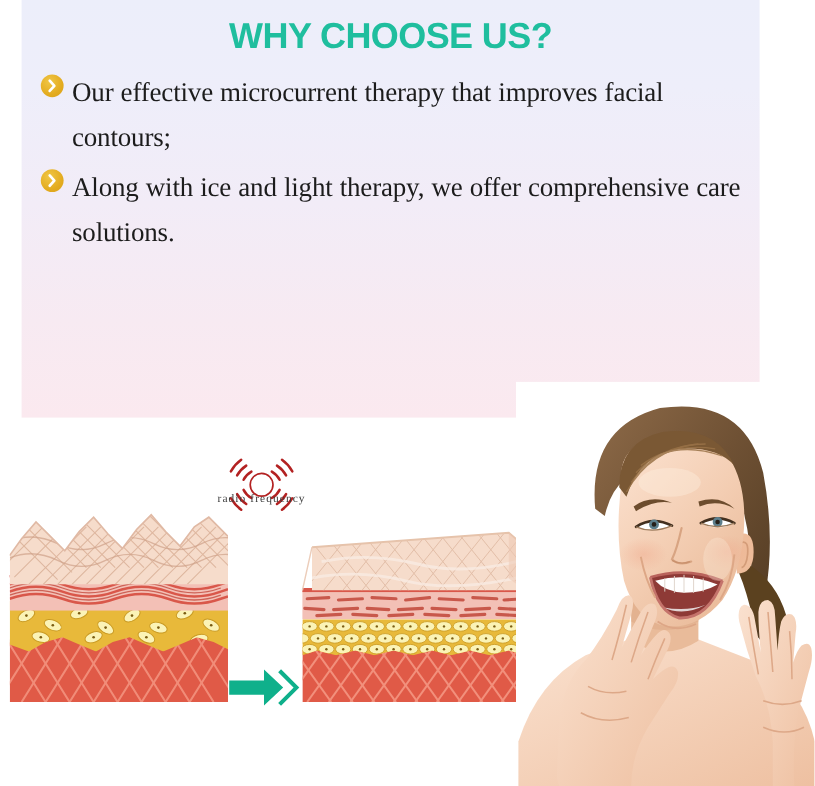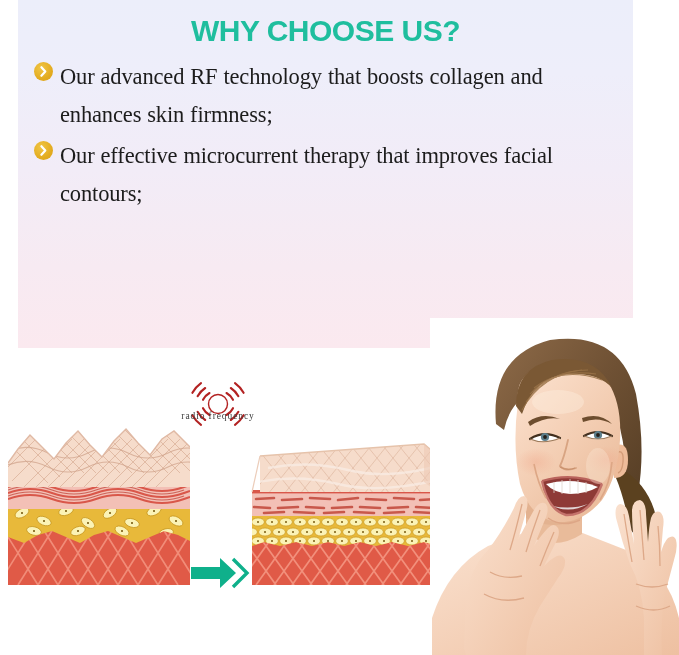--- a/index.html
+++ b/index.html
@@ -146,38 +146,38 @@
 </style>
 </head>
 <body>
 
 <div id="info-panel">
 
   <div id="panel-title">WHY CHOOSE US?</div>
 
   <div id="bullet-list">
 
-    <div class="bullet-row">
-      <span class="bullet-icon">
-        <svg viewBox="0 0 19 19" xmlns="http://www.w3.org/2000/svg">
-          <path d="M7.4 5.2 L11.3 9.5 L7.4 13.8" fill="none" stroke="#ffffff" stroke-width="2.2" stroke-linecap="round" stroke-linejoin="round"></path>
-        </svg>
-      </span>
-      <span class="bullet-text">Our advanced RF technology that boosts collagen and enhances skin firmness;</span>
-    </div>
 
     <div class="bullet-row">
       <span class="bullet-icon">
         <svg viewBox="0 0 19 19" xmlns="http://www.w3.org/2000/svg">
           <path d="M7.4 5.2 L11.3 9.5 L7.4 13.8" fill="none" stroke="#ffffff" stroke-width="2.2" stroke-linecap="round" stroke-linejoin="round"></path>
         </svg>
       </span>
       <span class="bullet-text">Our effective microcurrent therapy that improves facial contours;</span>
     </div>
 
+    <div class="bullet-row">
+      <span class="bullet-icon">
+        <svg viewBox="0 0 19 19" xmlns="http://www.w3.org/2000/svg">
+          <path d="M7.4 5.2 L11.3 9.5 L7.4 13.8" fill="none" stroke="#ffffff" stroke-width="2.2" stroke-linecap="round" stroke-linejoin="round"></path>
+        </svg>
+      </span>
+      <span class="bullet-text">Along with ice and light therapy, we offer comprehensive care solutions.</span>
+    </div>
 
   </div>
 </div>
 
 <div id="illustration-area"></div>
 
 <div id="rf-emblem">
   <svg viewBox="0 0 72 72" xmlns="http://www.w3.org/2000/svg">
     <g fill="none" stroke="#b32222" stroke-width="2.1" stroke-linecap="round">
       <circle cx="36" cy="36" r="9.5" stroke-width="1.4"></circle>

